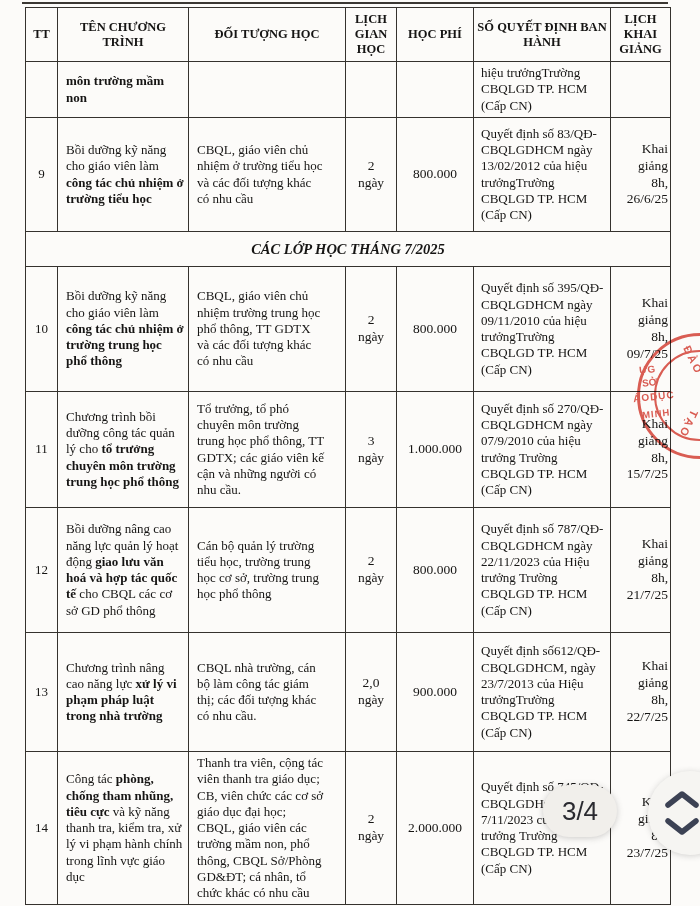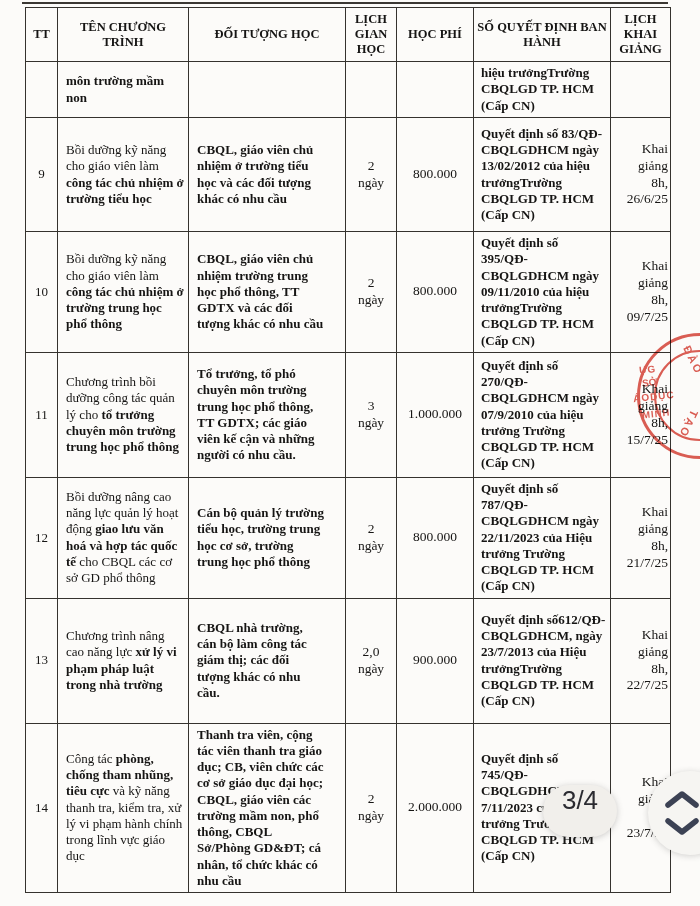--- a/index.html
+++ b/index.html
@@ -31,24 +31,24 @@
   #tbody tr:nth-child(4){height:125px;}
   #tbody tr:nth-child(5){height:116px;}
   #tbody tr:nth-child(6){height:125px;}
   #tbody tr:nth-child(7){height:119px;}
   #tbody tr:nth-child(8){height:146px;}
 
   td{font-size:13px;line-height:1.25;vertical-align:middle;}
   td.c-tt{text-align:center;}
   td.c-name{padding:3px 4px 3px 8px;}
   td.c-name .b{font-weight:bold;margin-top:7px;}
-  td.c-aud{padding:3px 20px 3px 8px;font-weight:bold;}
+  td.c-aud{padding:3px 20px 3px 8px;}
   td.c-dur{text-align:center;white-space:pre-line;font-size:13.5px;}
   td.c-fee{text-align:center;font-size:13.5px;}
-  td.c-dec{padding:3px 3px 3px 7px;font-weight:bold;}
+  td.c-dec{padding:3px 3px 3px 7px;}
   td.c-sched{text-align:right;white-space:pre-line;font-size:13.5px;padding:2px;}
   td.section-cell{
     text-align:center;font-weight:bold;font-style:italic;font-size:14.5px;
   }
 
   
   .stamp{position:absolute;left:0;top:0;width:700px;height:906px;pointer-events:none;
          mix-blend-mode:multiply;opacity:.9;}
   .stamp .ring{position:absolute;border-radius:50%;border-style:solid;border-color:#d84c42;}
   .stamp .ring.outer{left:637px;top:333px;width:120px;height:120px;border-width:3px;}
@@ -63,21 +63,21 @@
   .stamp .f3{left:633px;top:391px;font-size:10px;letter-spacing:1px;}
   .stamp .f4{left:642px;top:408px;font-size:9.5px;letter-spacing:1px;}
   .stamp .d1{left:678px;top:354px;font-size:11px;letter-spacing:2px;transform:rotate(64deg);}
   .stamp .d2{left:674px;top:418px;font-size:11px;letter-spacing:2px;transform:rotate(116deg);}
 
   
   .pill{
     position:absolute;left:543px;top:785px;width:74px;height:52px;
     background:#f1efeb;border-radius:26px;
     box-shadow:0 1px 6px rgba(60,60,60,.25);
-    display:flex;justify-content:center;
+    display:flex;align-items:center;justify-content:center;
     font-family:"Liberation Sans","DejaVu Sans",sans-serif;
     font-size:26px;color:#2a2a30;z-index:5;
   }
   .scroller{
     position:absolute;left:648px;top:771px;width:84px;height:84px;
     background:#f6f5f2;border-radius:50%;
     box-shadow:0 1px 6px rgba(60,60,60,.22);
     z-index:5;
   }
   .scroller svg{position:absolute;left:16px;display:block;}
@@ -128,20 +128,23 @@
           <td class="c-dur">2
 ngày</td>
           <td class="c-fee">800.000</td>
           <td class="c-dec">Quyết định số 83/QĐ-CBQLGDHCM ngày 13/02/2012 của hiệu trưởngTrường CBQLGD TP. HCM (Cấp CN)</td>
           <td class="c-sched">Khai
 giảng
 8h,
 26/6/25</td>
         </tr>
         <tr>
+          <td colspan="7" class="section-cell">CÁC LỚP HỌC THÁNG 7/2025</td>
+        </tr>
+        <tr>
           <td class="c-tt">10</td>
           <td class="c-name"><span>Bồi dưỡng kỹ năng cho giáo viên làm </span><span class="b">công tác chủ nhiệm ở trường trung học phổ thông</span></td>
           <td class="c-aud">CBQL, giáo viên chủ nhiệm trường trung học phổ thông, TT GDTX và các đối tượng khác có nhu cầu</td>
           <td class="c-dur">2
 ngày</td>
           <td class="c-fee">800.000</td>
           <td class="c-dec">Quyết định số 395/QĐ-CBQLGDHCM ngày 09/11/2010 của hiệu trưởngTrường CBQLGD TP. HCM (Cấp CN)</td>
           <td class="c-sched">Khai
 giảng
 8h,

